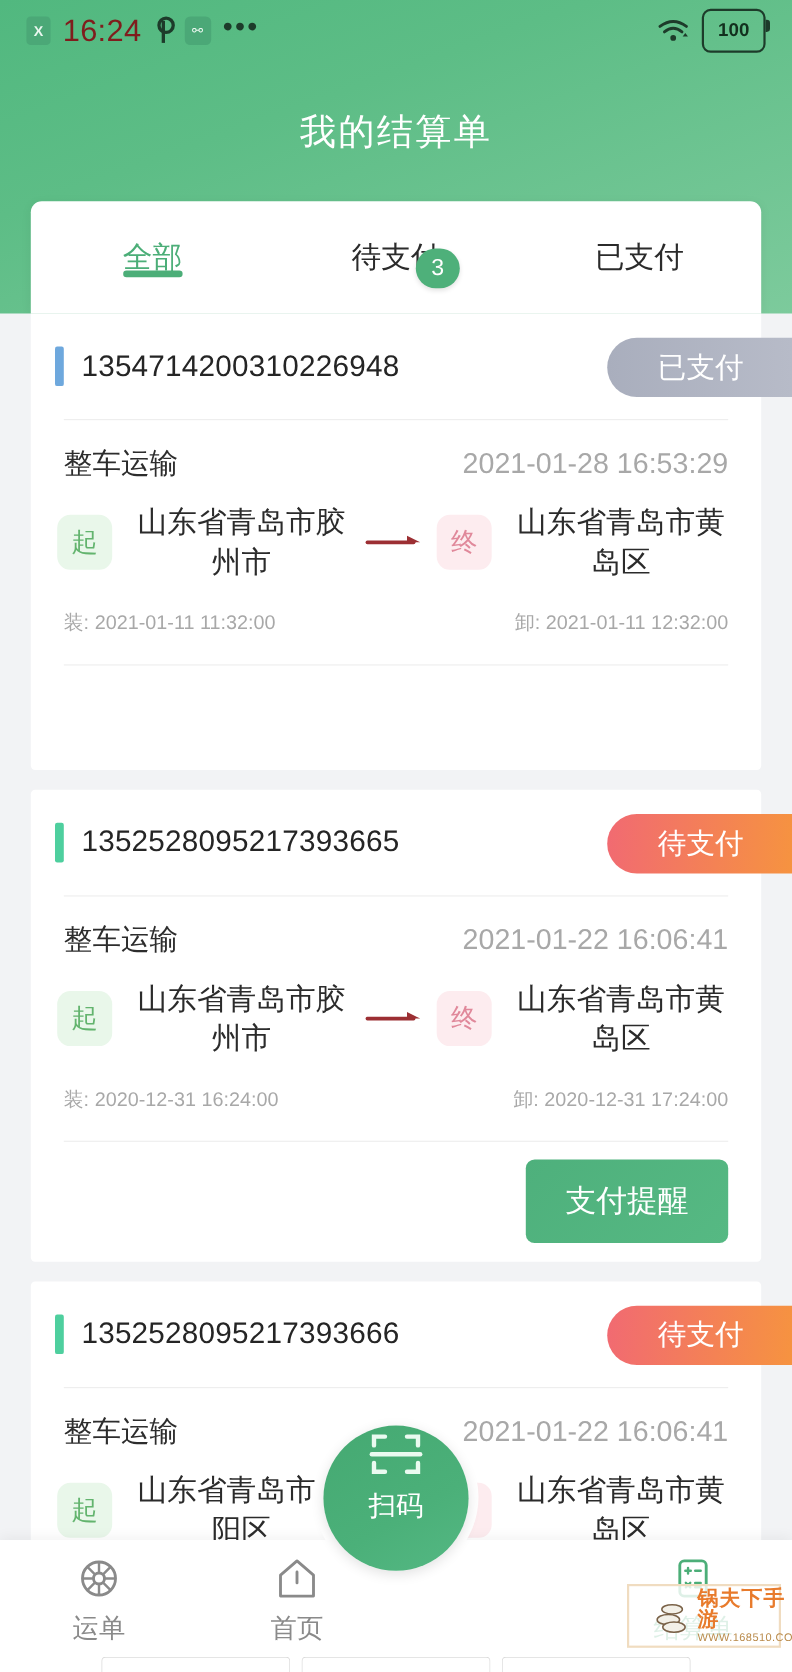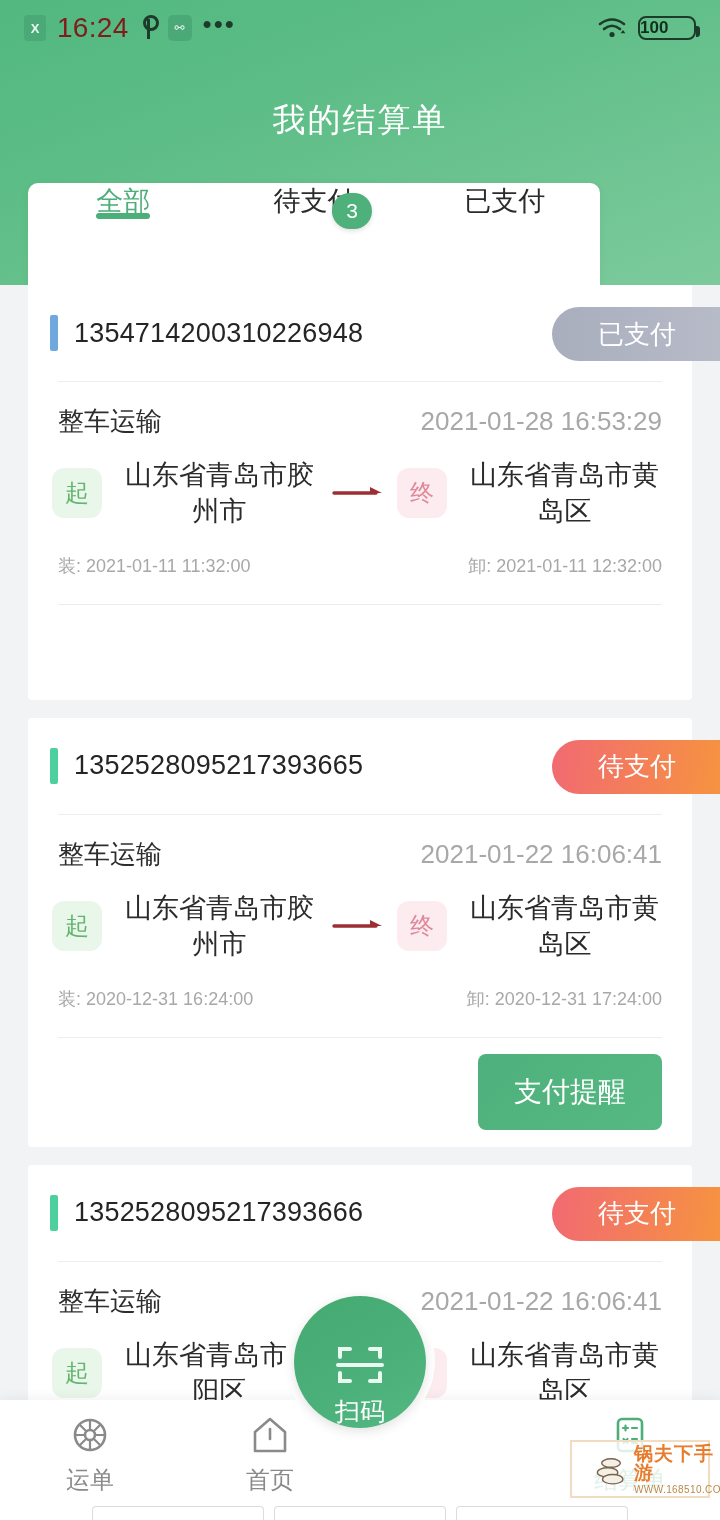--- a/index.html
+++ b/index.html
@@ -39,40 +39,40 @@
   }
   .sb-adb {
     width: 24px; height: 26px; border-radius: 5px; background:#4ba877;
     display:flex;align-items:center;justify-content:center; color:#e9f7ef; font-size:12px;
   }
   .sb-dots { font-size: 26px; letter-spacing: 2px; color:#1d3b2a; line-height: 0.5; padding-bottom:8px;}
   .sb-right { margin-left: auto; display: flex; align-items: center; gap: 11px; }
   .wifi { width: 30px; height: 24px; position: relative; }
   .wifi svg { display:block; }
   .battery {
-    width: 58px; height: 24px; border: 2.5px solid #1d3b2a; border-radius: 8px;
-    display:flex; align-items:center; justify-content:flex-start; position:relative;
+    width: 58px; height: 40px; border: 2.5px solid #1d3b2a; border-radius: 8px;
+    display:flex; align-items:center; justify-content:center; position:relative;
   }
   .battery:after{
     content:""; position:absolute; right:-6px; top:8px; width:4px;height:11px;
     background:#1d3b2a; border-radius:0 3px 3px 0;
   }
   .battery span { font-size: 17px; font-weight: 700; color:#12301e; }
 
   .page-title {
     position: absolute; top: 98px; left: 0; width: 720px;
     text-align: center; color: #ffffff; font-size: 33px; letter-spacing: 2px;
   }
 
   
   .tabs-card {
-    position: absolute; top: 183px; left: 28px; width: 572px; height: 102px;
+    position: absolute; top: 183px; left: 28px; width: 664px; height: 102px;
     background: #fff; border-radius: 10px 10px 0 0;
     box-shadow: 0 2px 10px rgba(0,0,0,0.05);
-    display: flex; align-items: flex-start;
+    display: flex; align-items: center;
   }
   .tab {
     flex: 1; display: flex; align-items: center; justify-content: center;
     position: relative; font-size: 27px; color: #2b2b2b;
   }
   .tab.active { color: #4cae78; }
   .tab.active:after {
     content: ""; position: absolute; bottom: 0px; left: 50%; transform: translateX(-50%);
     width: 54px; height: 6px; background: #4cae78; border-radius: 3px;
   }
@@ -169,21 +169,21 @@
   .fab-notch {
     position: absolute; left: 50%; transform: translateX(-50%);
     bottom: 84px; width: 150px; height: 150px; border-radius: 50%;
     background: #ffffff; z-index: 6;
   }
   .fab {
     position: absolute; left: 50%; transform: translateX(-50%);
     bottom: 92px; width: 132px; height: 132px; border-radius: 50%;
     background: linear-gradient(150deg,#45a972 0%, #4bb079 60%, #54b883 100%);
     z-index: 7; display: flex; flex-direction: column;
-    align-items: center; justify-content: flex-end; gap: 4px;
+    align-items: center; justify-content: flex-start; gap: 4px;
     color: #fff; cursor: pointer;
     box-shadow: 0 3px 12px rgba(0,0,0,.12);
   }
   .fab-label { font-size: 25px; }
   .fab svg { display: block; }
 
   .gesturebar {
     position: absolute; left: 0; bottom: 0; width: 720px; height: 18px;
     display: flex; gap: 10px; align-items: flex-end; justify-content: center; z-index: 8;
   }

